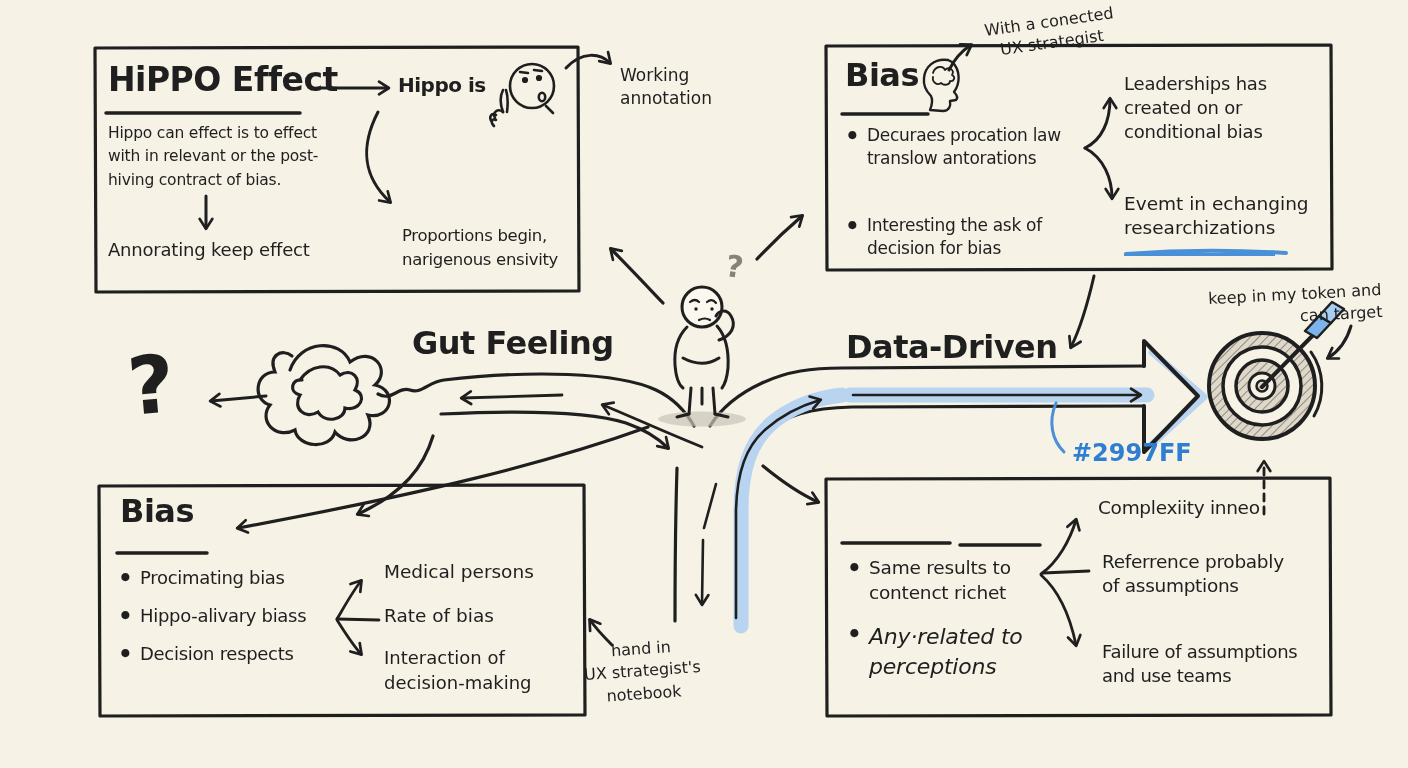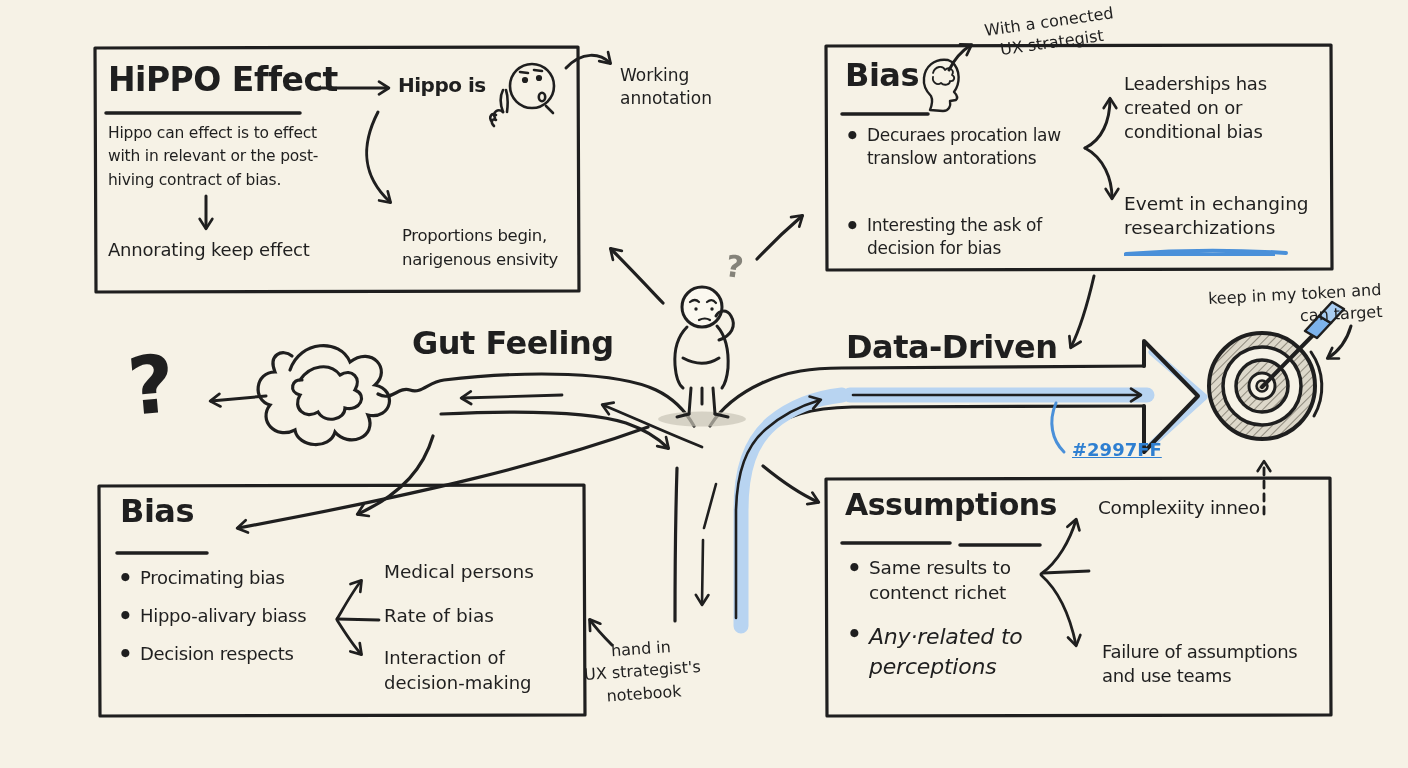--- a/index.html
+++ b/index.html
@@ -173,40 +173,41 @@
 decision for bias</div>
   <div class="t" style="left:1124px;top:72px;font-size:18px;letter-spacing:-0.2px;">Leaderships has
 created on or
 conditional bias</div>
   <div class="t" style="left:1124px;top:192px;font-size:18.5px;"><span style="display:block;">Evemt in echanging</span><span class="blue-underline" style="border-bottom: 3.5px solid rgb(74, 144, 217);">researchizations</span></div>
 
   <div class="t hd" style="left:412px;top:326px;font-size:32px;">Gut Feeling</div>
   <div class="t hd" style="left:846px;top:330px;font-size:32px;">Data-Driven</div>
   <div class="t hd" style="left:128px;top:342px;font-size:80px;transform:rotate(-5deg);">?</div>
   <div class="t hd gray" style="left:726px;top:250px;font-size:30px;transform:rotate(8deg);">?</div>
-  <div class="t blue-text" style="left:1072px;top:438px;font-size:18px;text-decoration:underline;">#2997FF</div>
+  <div class="t blue-text" style="left:1072px;top:438px;font-size:24px;">#2997FF</div>
 
   <div class="t" style="left:1192px;top:284px;width:190px;font-size:16px;text-align:right;transform:rotate(-3deg);line-height:1.4;">keep in my token and
 can target</div>
 
   <div class="t" style="left:570px;top:638px;width:145px;font-size:16px;text-align:center;transform:rotate(-4deg);line-height:1.4;">hand in
 UX strategist's
 notebook</div>
 
   <div class="t hd" style="left:120px;top:494px;font-size:32px;">Bias</div>
   <div class="t bullet" style="left:116px;top:566px;font-size:18px;letter-spacing:-0.3px;">Procimating bias</div>
   <div class="t bullet" style="left:116px;top:604px;font-size:18px;letter-spacing:-0.3px;">Hippo-alivary biass</div>
   <div class="t bullet" style="left:116px;top:642px;font-size:18px;letter-spacing:-0.3px;">Decision respects</div>
   <div class="t" style="left:384px;top:560px;font-size:18.5px;">Medical persons</div>
   <div class="t" style="left:384px;top:604px;font-size:18.5px;">Rate of bias</div>
   <div class="t" style="left:384px;top:645px;font-size:18px;line-height:1.4;">Interaction of
 decision-making</div>
 
-  <div class="t hd" style="left:845px;top:488px;font-size:30px;">Assumptions</div>
   <div class="t bullet" style="left:845px;top:556px;font-size:18.5px;letter-spacing:-0.2px;line-height:1.35;">Same results to
 contenct richet</div>
   <div class="t bullet" style="left:845px;top:622px;font-size:22px;letter-spacing:-0.2px;line-height:1.35;font-style:italic;">Any·related to
 perceptions</div>
   <div class="t" style="left:1098px;top:496px;font-size:18.5px;letter-spacing:-0.3px;">Complexiity inneo</div>
+  <div class="t" style="left:1102px;top:550px;font-size:18.5px;letter-spacing:-0.3px;">Referrence probably
+of assumptions</div>
   <div class="t" style="left:1102px;top:640px;font-size:18px;letter-spacing:-0.3px;">Failure of assumptions
 and use teams</div>
 
 </div>
 
 </body></html>

